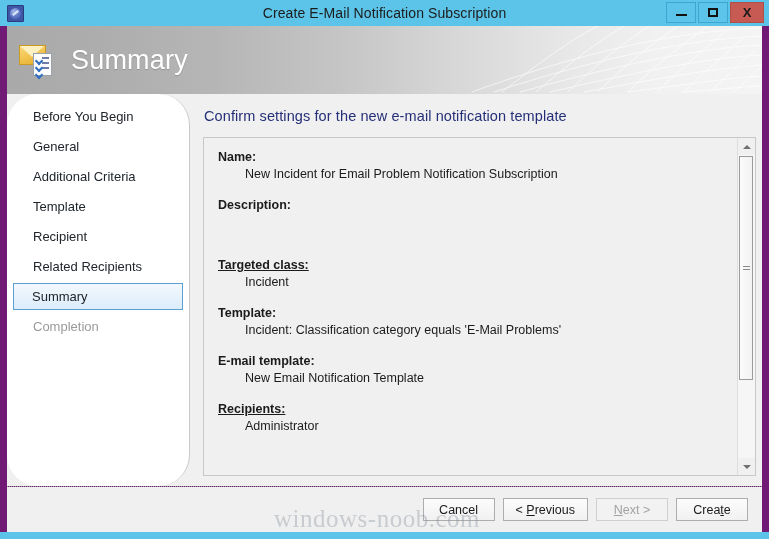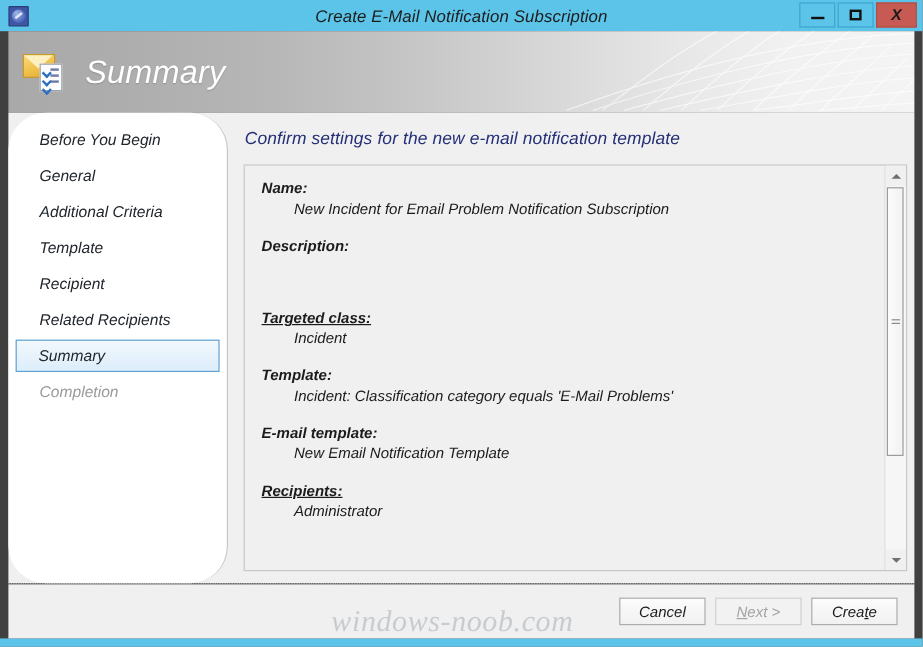--- a/index.html
+++ b/index.html
@@ -13,24 +13,23 @@
     overflow: hidden;
     font-family: "Liberation Sans", sans-serif;
   }
 
   
   .window {
     position: relative;
     width: 769px;
     height: 539px;
     box-sizing: border-box;
-    background: #404040;
+    background: #701a75;
     display: flex;
     flex-direction: column;
-    font-style: italic;
   }
 
   
   .titlebar {
     position: relative;
     height: 26px;
     flex: 0 0 26px;
     background: #5cc4e8;
     display: flex;
     align-items: center;
@@ -480,20 +479,21 @@
             </div>
         </div>
       </div>
     </div>
   </div>
 
   <div class="separator"></div>
 
   <div class="footer">
     <div class="btn">Cancel</div>
+    <div class="btn">&lt;&nbsp;<u>P</u>revious</div>
     <div class="btn disabled"><u>N</u>ext&nbsp;&gt;</div>
     <div class="btn">Crea<u>t</u>e</div>
   </div>
 
   <div class="bottom-edge"></div>
 
   <div class="watermark">windows-noob.com</div>
 </div>
 
 </body></html>

